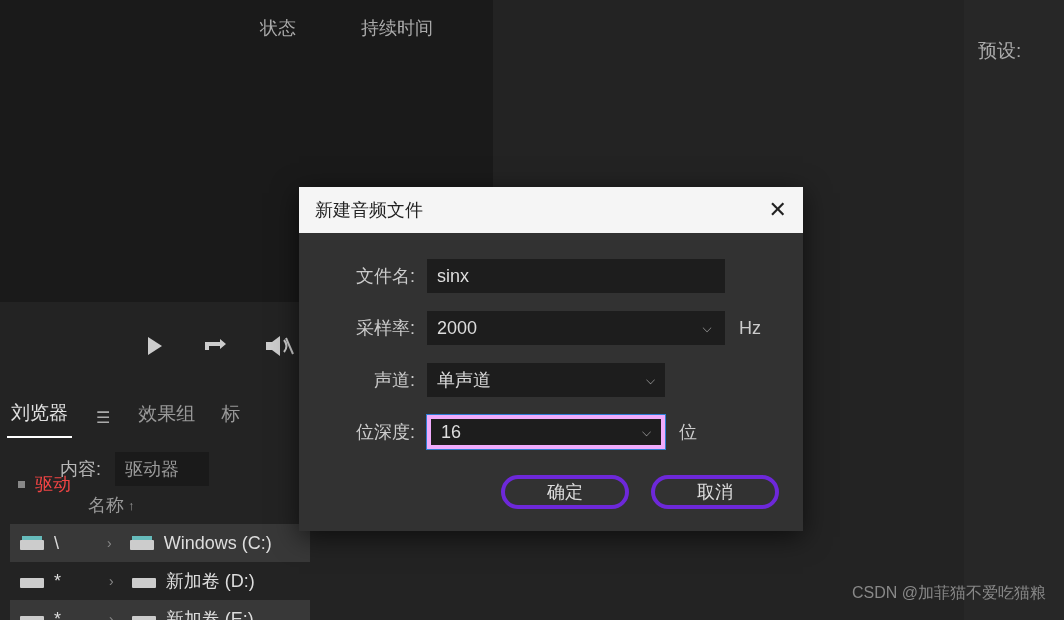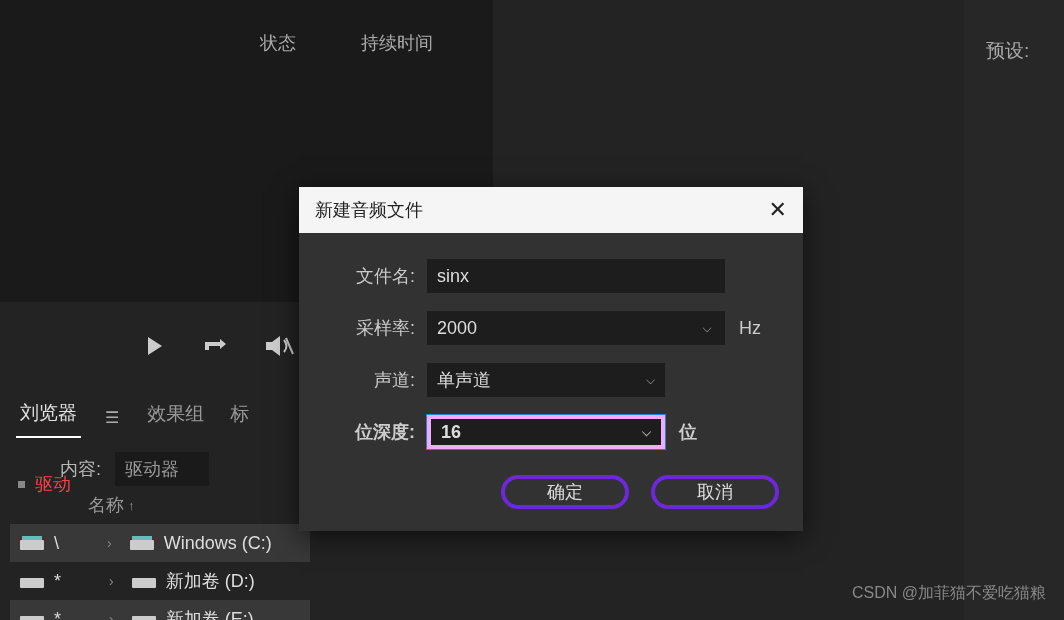--- a/index.html
+++ b/index.html
@@ -1,31 +1,31 @@
 <!DOCTYPE html>
 <html><head>
   <meta charset="utf-8">
   <style>
     * { margin: 0; padding: 0; box-sizing: border-box; font-family: "Microsoft YaHei", sans-serif; }
     body { width: 1064px; height: 620px; background: #232323; color: #b8b8b8; overflow: hidden; position: relative; }
     
     .bg-panel { position: absolute; background: #1a1a1a; }
     
-    .header-row { position: absolute; top: 16px; left: 260px; display: flex; gap: 65px; font-size: 18px; color: #aaa; margin-top: 15px; }
+    .header-row { position: absolute; top: 16px; left: 260px; display: flex; gap: 65px; font-size: 18px; color: #aaa; }
     .header-row span { position: relative; }
     .divider { position: absolute; width: 2px; height: 22px; background: #555; left: -13px; top: 0; }
     
-    .preset-label { position: absolute; top: 38px; left: 978px; font-size: 19px; color: #aaa; margin-left: 8px; }
+    .preset-label { position: absolute; top: 38px; left: 978px; font-size: 19px; color: #aaa; }
     
     .playback-row { position: absolute; top: 335px; left: 148px; display: flex; gap: 40px; align-items: center; }
     .play-icon { width: 0; height: 0; border-left: 14px solid #ccc; border-top: 9px solid transparent; border-bottom: 9px solid transparent; cursor: pointer; }
     .loop-icon { width: 24px; height: 20px; cursor: pointer; }
     .speaker-icon { width: 28px; height: 22px; cursor: pointer; }
     
-    .tabs-row { position: absolute; top: 396px; left: 16px; display: flex; align-items: center; gap: 18px; font-size: 19px; }
+    .tabs-row { position: absolute; top: 396px; left: 7px; display: flex; align-items: center; gap: 18px; font-size: 19px; }
     .tab { padding: 4px 4px 10px 4px; color: #999; cursor: pointer; }
     .tab.active { color: #e0e0e0; border-bottom: 2px solid #fff; }
     .menu-icon { font-size: 16px; color: #aaa; cursor: pointer; padding: 0 6px; }
     
     .content-row { position: absolute; top: 452px; left: 60px; display: flex; align-items: center; gap: 14px; font-size: 18px; }
     .drive-select { background: #1a1a1a; color: #999; padding: 5px 30px 5px 10px; border: none; font-size: 18px; }
     
     .drive-col-header { position: absolute; top: 493px; left: 88px; display: flex; align-items: center; gap: 4px; font-size: 18px; color: #999; }
     .drives-label { position: absolute; top: 472px; left: 18px; font-size: 18px; color: #ef4444; display: flex; align-items: center; gap: 6px; }
     .sort-arrow { font-size: 13px; }
@@ -169,21 +169,21 @@
       </div>
       <span class="unit-label">Hz</span>
     </div>
     <div class="form-row">
       <span class="form-label">声道:</span>
       <div class="form-select">
         <span>单声道</span>
         <span class="chev-down">⌵</span>
       </div>
     </div>
-    <div class="form-row" style="margin-bottom:9px;font-weight:bold;">
+    <div class="form-row" style="margin-bottom:9px;">
       <span class="form-label">位深度:</span>
       <div class="form-select focused">
         <span>16</span>
         <span class="chev-down">⌵</span>
       </div>
       <span class="unit-label">位</span>
     </div>
     <div class="dialog-buttons">
       <button class="pill-btn">确定</button>
       <button class="pill-btn">取消</button>

